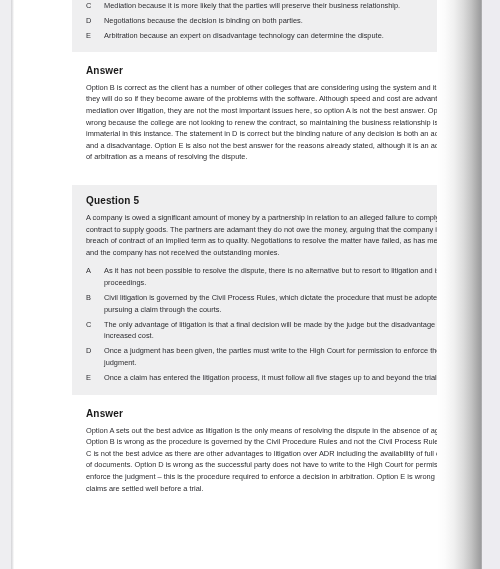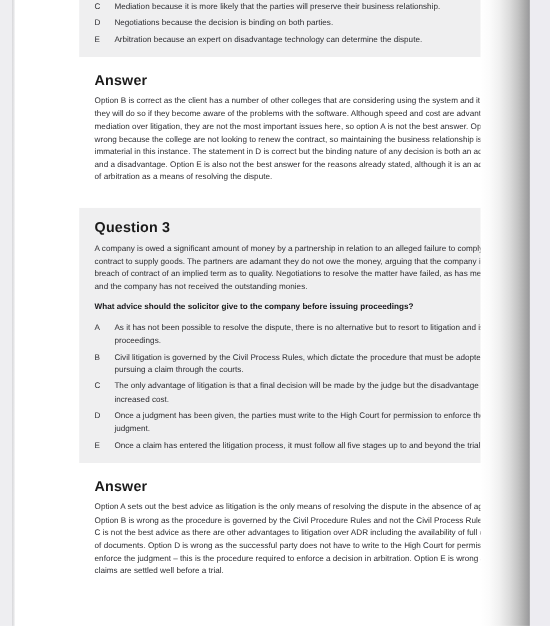--- a/index.html
+++ b/index.html
@@ -86,21 +86,21 @@
   .answer-block {
     margin-left: 58px;
     width: 413px;
     box-sizing: border-box;
     padding: 13px 14px 8px 14px;
     background: #ffffff;
   }
   .spacer-md { height: 14px; }
 
   h4.heading {
-    font-size: 13px;
+    font-size: 10px;
     font-weight: bold;
     color: #1a1a1a;
     margin: 0 0 6px 0;
     letter-spacing: 0.15px;
   }
 
   p.para {
     font-size: 7.4px;
     line-height: 11.6px;
     color: #2c2c30;
@@ -176,23 +176,22 @@
       </div>
 
       <div class="answer-block">
         <h4 class="heading">Answer</h4>
         <p class="para">Option B is correct as the client has a number of other colleges that are considering using the system and it is unlikely they will do so if they become aware of the problems with the software. Although speed and cost are advantages of mediation over litigation, they are not the most important issues here, so option A is not the best answer. Option C is wrong because the college are not looking to renew the contract, so maintaining the business relationship is immaterial in this instance. The statement in D is correct but the binding nature of any decision is both an advantage and a disadvantage. Option E is also not the best answer for the reasons already stated, although it is an advantage of arbitration as a means of resolving the dispute.</p>
       </div>
 
       <div class="spacer-md"></div>
 
       <div class="qbox">
-        <h4 class="heading">Question 3</h4>
+        <h4 class="heading">Question 5</h4>
         <p class="para q-intro">A company is owed a significant amount of money by a partnership in relation to an alleged failure to comply with a contract to supply goods. The partners are adamant they do not owe the money, arguing that the company is in breach of contract of an implied term as to quality. Negotiations to resolve the matter have failed, as has mediation, and the company has not received the outstanding monies.</p>
-        <p class="prompt">What advice should the solicitor give to the company before issuing proceedings?</p>
         <ul class="options opts-wrap">
           <li class="opt">
             <span class="opt-letter">A</span>
             <span class="opt-text">As it has not been possible to resolve the dispute, there is no alternative but to resort to litigation and issue proceedings.</span>
           </li>
           <li class="opt">
             <span class="opt-letter">B</span>
             <span class="opt-text">Civil litigation is governed by the Civil Process Rules, which dictate the procedure that must be adopted when pursuing a claim through the courts.</span>
           </li>
           <li class="opt">

